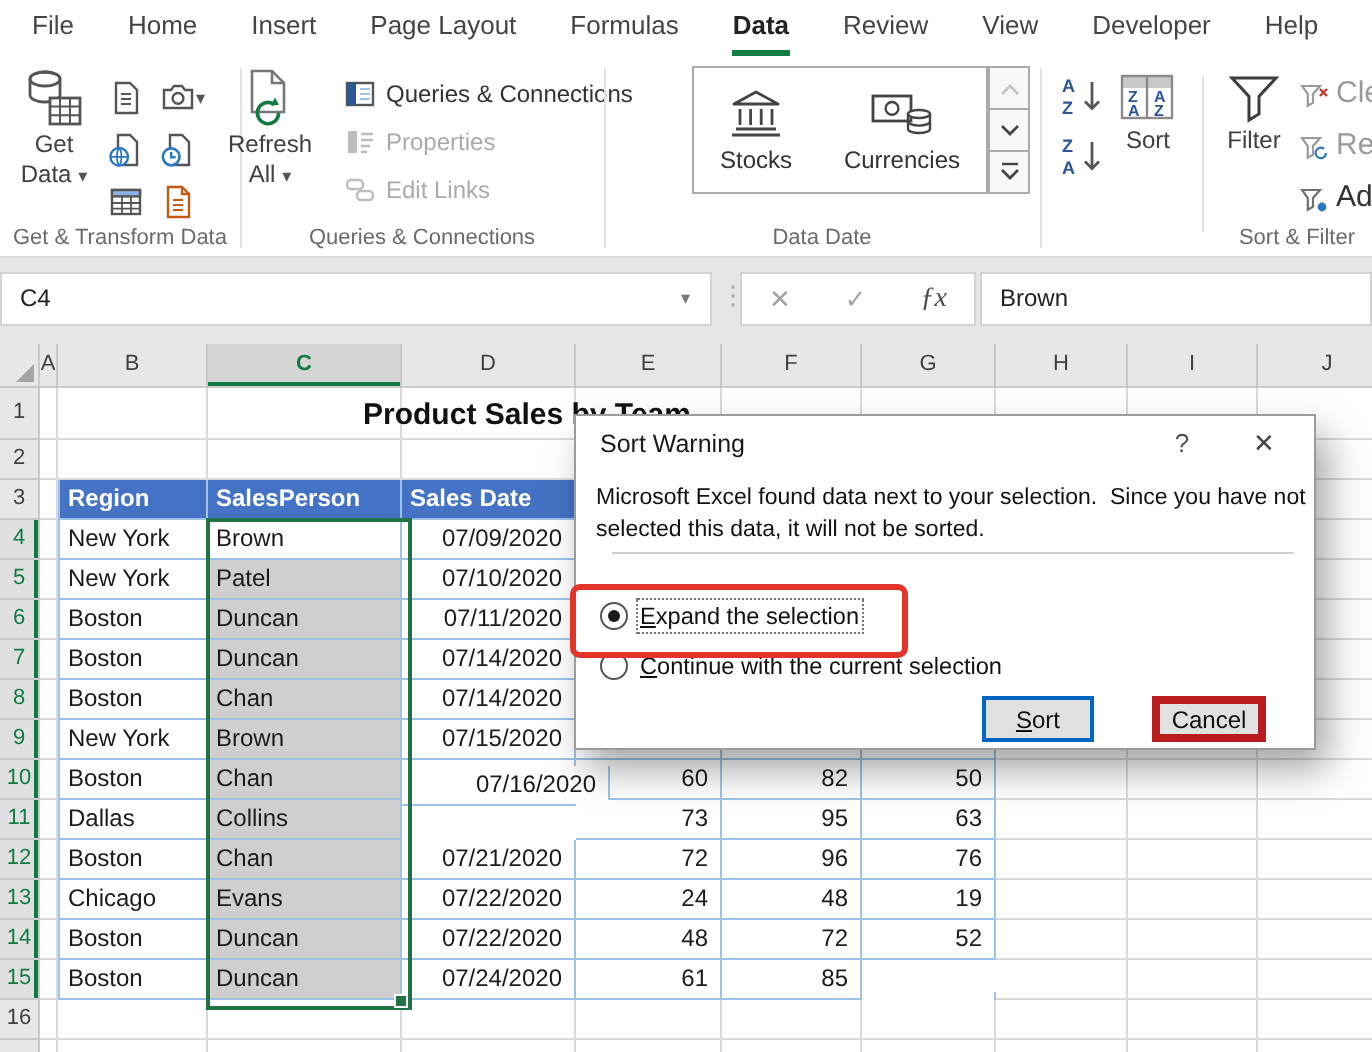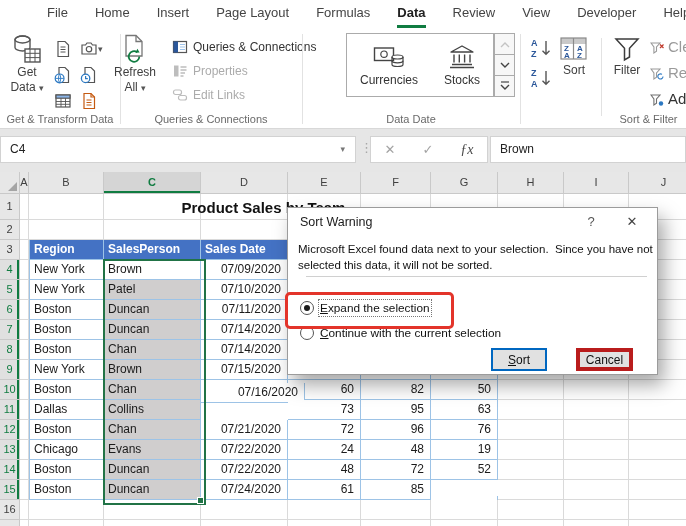--- a/index.html
+++ b/index.html
@@ -5,21 +5,21 @@
   :root{
     --excel-green:#107C41; --selection-green:#217346; --header-blue:#4472C4;
     --table-border-blue:#9DC3E6; --selected-cell-gray:#D0CECE; --annotation-red:#E3342A;
     --focus-blue:#0067C0;
   }
   html,body{margin:0;padding:0;background:#fff;}
   .app{position:relative;width:686px;height:526px;overflow:hidden;background:#fff;
        font-family:"Liberation Sans","DejaVu Sans",sans-serif;color:#333;}
   
   .tabs{position:absolute;left:0;top:0;width:568px;height:28px;display:flex;gap:27px;
-        padding-left:16px;box-sizing:border-box;background:#fff;align-items:stretch;margin-left:31px;}
+        padding-left:16px;box-sizing:border-box;background:#fff;align-items:stretch;}
   .tab{font-size:13px;color:#444;line-height:26px;height:28px;white-space:nowrap;cursor:default;}
   .tab.active{color:#222;font-weight:600;box-shadow:inset 0 -3px 0 var(--excel-green);}
   
   .ribbon{position:absolute;left:0;top:28px;width:686px;height:101px;background:#fff;
           border-bottom:1px solid #d8d8d8;box-sizing:border-box;}
   .gsep{position:absolute;top:6px;height:90px;width:1px;background:#e2e2e2;}
   .gsep.mini{top:10px;height:78px;}
   .glabel{position:absolute;bottom:3px;font-size:11px;color:#6a6a6a;text-align:center;white-space:nowrap;}
   .bigbtn{position:absolute;display:flex;flex-direction:column;align-items:center;gap:1px;
           font-size:12px;color:#404040;line-height:14px;cursor:default;}
@@ -216,38 +216,38 @@
         <rect x="1.5" y="3" width="8" height="4.5" rx="2" fill="none" stroke="#bdbdbd" stroke-width="1.2"></rect>
         <rect x="6.5" y="8.5" width="8" height="4.5" rx="2" fill="none" stroke="#bdbdbd" stroke-width="1.2"></rect>
       </svg>
       <span>Edit Links</span>
     </div>
     <div class="glabel" style="left:120px;width:182px;">Queries &amp; Connections</div>
     <div class="gsep" style="left:302px;"></div>
 
     <div class="gallery">
       <div class="gitem">
+        <svg width="30" height="28" viewBox="0 0 30 28">
+          <path d="M4 9 L15 3 L26 9 Z" fill="none" stroke="#444" stroke-width="1.4" stroke-linejoin="round"></path>
+          <path d="M7 11.5v8 M12.3 11.5v8 M17.6 11.5v8 M23 11.5v8" stroke="#444" stroke-width="1.4"></path>
+          <path d="M5 21.5h20 M3 24.5h24" stroke="#444" stroke-width="1.4"></path>
+        </svg>
+        <span>Stocks</span>
+      </div>
+      <div class="gitem">
         <svg width="32" height="28" viewBox="0 0 32 28">
           <rect x="1.5" y="5" width="19" height="12.5" fill="none" stroke="#444" stroke-width="1.4"></rect>
           <circle cx="11" cy="11.2" r="3.2" fill="none" stroke="#444" stroke-width="1.2"></circle>
           <g fill="#fff" stroke="#444" stroke-width="1.2">
             <ellipse cx="24.5" cy="14" rx="5.5" ry="2"></ellipse>
             <path d="M19 14v7.5c0 1.1 2.5 2 5.5 2s5.5-.9 5.5-2V14" fill="none"></path>
             <path d="M19 17.8c0 1.1 2.5 2 5.5 2s5.5-.9 5.5-2" fill="none"></path>
           </g>
         </svg>
         <span>Currencies</span>
-      </div>
-      <div class="gitem">
-        <svg width="30" height="28" viewBox="0 0 30 28">
-          <path d="M4 9 L15 3 L26 9 Z" fill="none" stroke="#444" stroke-width="1.4" stroke-linejoin="round"></path>
-          <path d="M7 11.5v8 M12.3 11.5v8 M17.6 11.5v8 M23 11.5v8" stroke="#444" stroke-width="1.4"></path>
-          <path d="M5 21.5h20 M3 24.5h24" stroke="#444" stroke-width="1.4"></path>
-        </svg>
-        <span>Stocks</span>
       </div>
     </div>
     <div class="gscroll">
       <div>
         <svg width="10" height="7" viewBox="0 0 10 7">
             <path d="M1 6l4-4 4 4" stroke="#c3c3c3" stroke-width="1.4" fill="none"></path>
           </svg>
       </div>
       <div>
         <svg width="10" height="7" viewBox="0 0 10 7">

